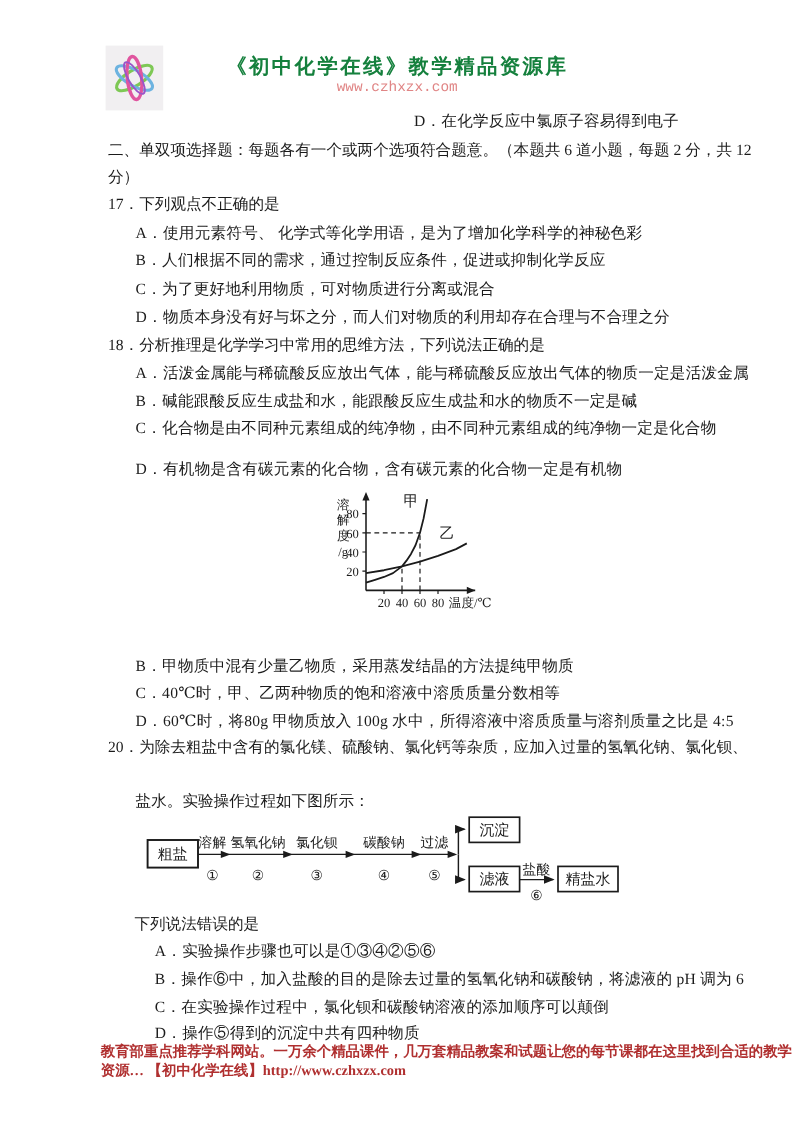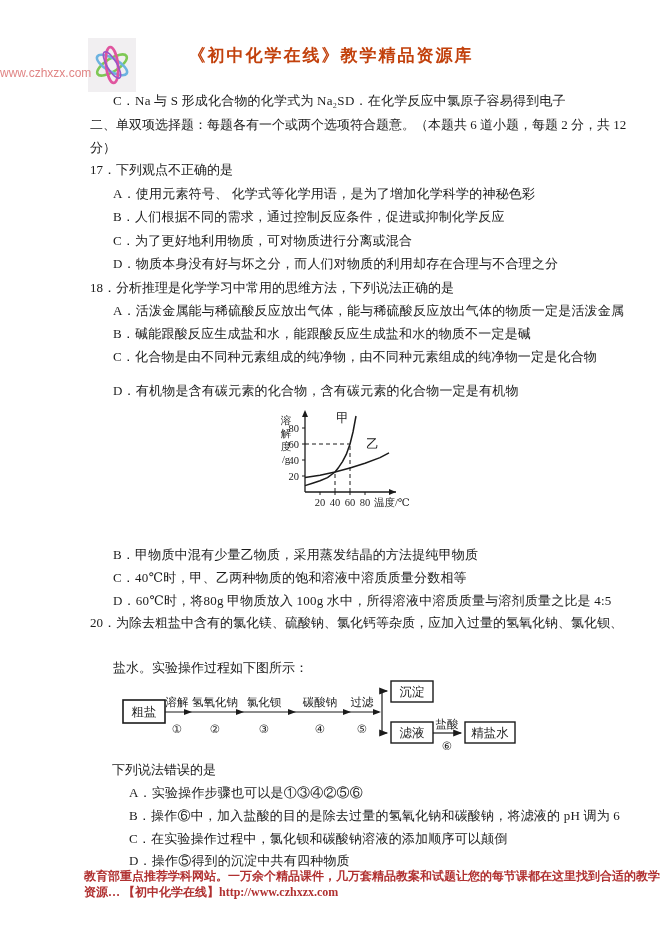--- a/index.html
+++ b/index.html
@@ -1,24 +1,24 @@
 <!DOCTYPE html>
 <html><head>
 <meta charset="utf-8">
 <style>
   html,body{margin:0;padding:0;background:#888;}
   .page{position:relative;width:662px;height:936px;background:#ffffff;
         font-family:"Liberation Serif","DejaVu Serif",serif;color:#1b1b1b;overflow:hidden;margin:0 auto;}
   .ln{position:absolute;white-space:nowrap;font-size:13px;line-height:17px;}
   .opt{letter-spacing:0.2px;}
   .htitle{position:absolute;top:44px;left:0;width:100%;text-align:center;
-          font-weight:bold;font-size:17px;color:#c2410c;letter-spacing:2px;
+          font-weight:bold;font-size:17px;color:#15803d;letter-spacing:2px;
           font-family:"Liberation Sans","DejaVu Sans",sans-serif;}
-  .hurl{position:absolute;top:66px;left:0;width:100%;text-align:left;
-        font-size:12px;color:#e08585;font-family:Liberation Sans, sans-serif;}
+  .hurl{position:absolute;top:66px;left:0;width:100%;text-align:center;
+        font-size:12px;color:#e08585;font-family:Liberation Mono, monospace;}
   .logo{position:absolute;top:38px;left:88px;width:48px;height:54px;background:#f1eff1;}
   .footer{position:absolute;left:84px;color:#b03030;font-weight:bold;font-size:12px;white-space:nowrap;text-align:center;}
   svg text{font-family:"Liberation Serif","DejaVu Serif",serif;fill:#1b1b1b;}
   .tick{font-size:10.5px;}
   .serieslabel{font-size:12.5px;}
   .flowlabel{font-size:11.5px;}
   .flownum{font-size:11.5px;}
   .boxtext{font-size:12.5px;}
 </style>
 </head>
@@ -30,21 +30,20 @@
     <svg width="48" height="54" viewBox="0 0 48 54">
       <ellipse cx="24" cy="27" rx="17" ry="6.5" fill="none" stroke="#7ec855" stroke-width="2.6" transform="rotate(-32 24 27)"></ellipse>
       <ellipse cx="24" cy="27" rx="17" ry="6.5" fill="none" stroke="#6db3e0" stroke-width="2.6" transform="rotate(30 24 27)"></ellipse>
       <ellipse cx="24" cy="27" rx="18" ry="6" fill="none" stroke="#e0559f" stroke-width="2.8" transform="rotate(84 24 27)"></ellipse>
       <ellipse cx="24" cy="27" rx="15" ry="5" fill="none" stroke="#9a55c8" stroke-width="1.6" transform="rotate(60 24 27)"></ellipse>
     </svg>
   </div>
   <div class="htitle">《初中化学在线》教学精品资源库</div>
   <div class="hurl">www.czhxzx.com</div>
 
-  <div class="ln opt" style="top:92px;left:113px">C．Na 与 S 形成化合物的化学式为 Na₂S</div>
   <div class="ln opt" style="top:92px;left:345px">D．在化学反应中氯原子容易得到电子</div>
 
   <div class="ln" style="top:116px;left:90px">二、单双项选择题：每题各有一个或两个选项符合题意。（本题共 6 道小题，每题 2 分，共 12</div>
   <div class="ln" style="top:139px;left:90px">分）</div>
 
   <div class="ln" style="top:161px;left:90px">17．下列观点不正确的是</div>
   <div class="ln opt" style="top:185px;left:113px">A．使用元素符号、 化学式等化学用语，是为了增加化学科学的神秘色彩</div>
   <div class="ln opt" style="top:208px;left:113px">B．人们根据不同的需求，通过控制反应条件，促进或抑制化学反应</div>
   <div class="ln opt" style="top:232px;left:113px">C．为了更好地利用物质，可对物质进行分离或混合</div>
   <div class="ln opt" style="top:255px;left:113px">D．物质本身没有好与坏之分，而人们对物质的利用却存在合理与不合理之分</div>

